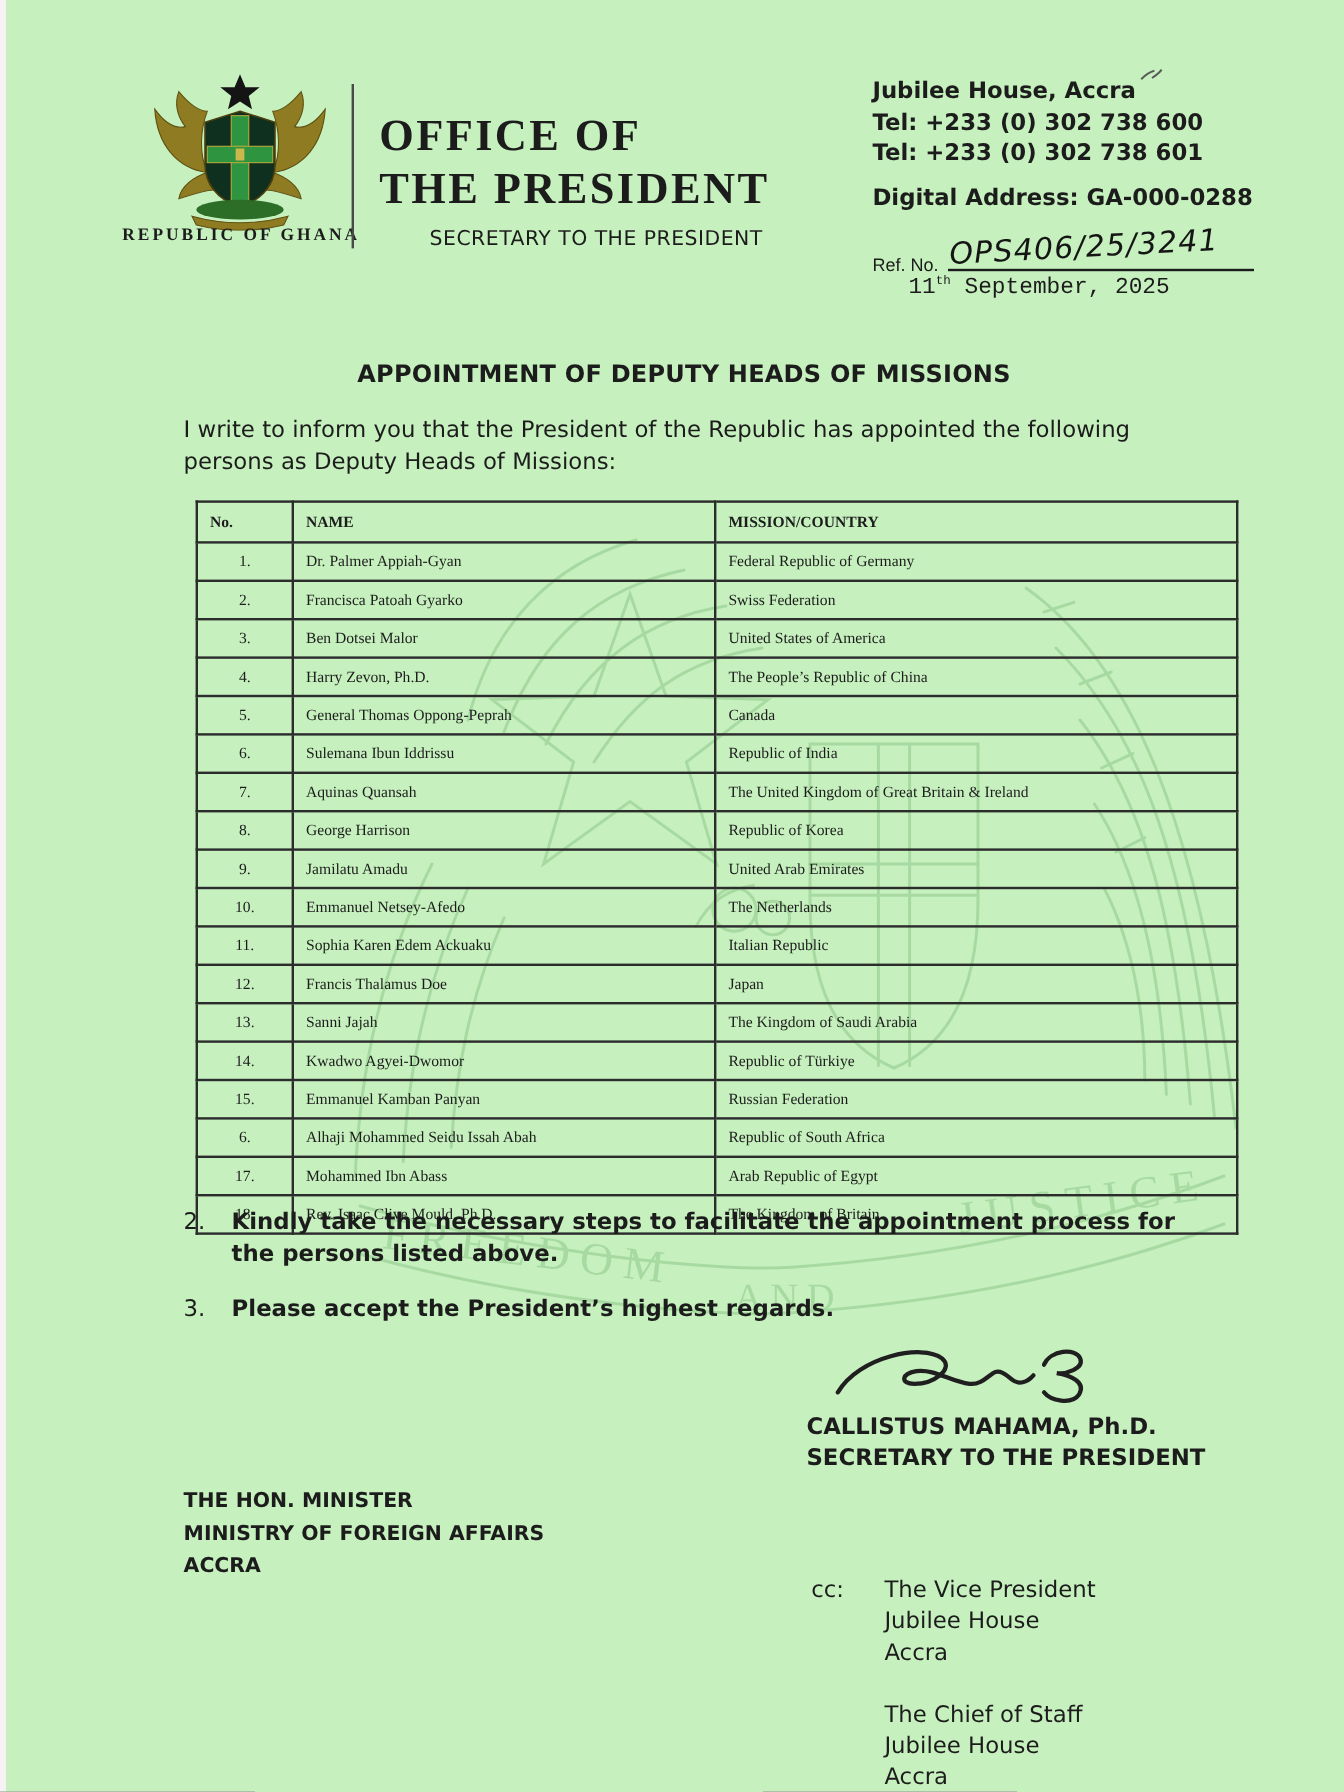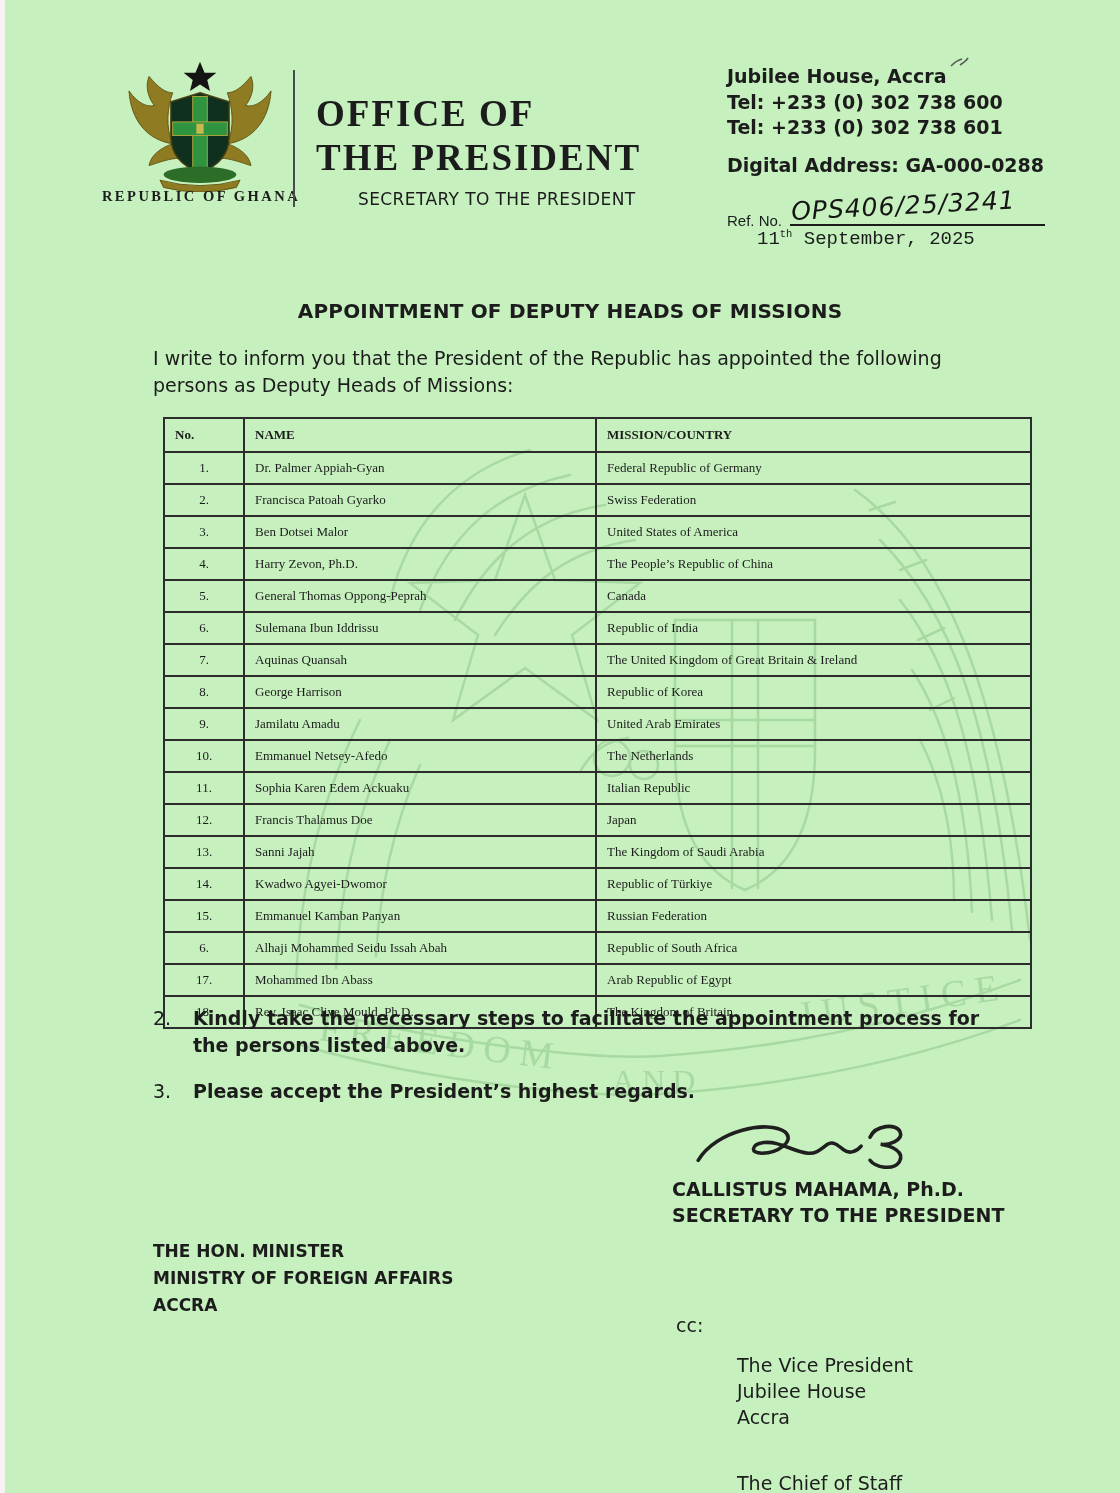--- a/index.html
+++ b/index.html
@@ -61,21 +61,21 @@
   .para-3{top:1078px;}
 
   .signature-svg{left:683px;top:1116px;width:250px;height:62px;}
   .signer{left:672px;top:1176px;font-weight:700;font-size:19px;line-height:26px;font-family:"DejaVu Sans",sans-serif;}
 
   .recipient{left:153px;top:1238px;font-weight:700;font-size:17px;line-height:27px;font-family:"DejaVu Sans",sans-serif;}
 
   .cc-block{left:676px;top:1312px;font-size:19px;line-height:26px;font-family:"DejaVu Sans",sans-serif;}
   .cc-label{position:absolute;left:0;top:0;}
   .cc-entries{margin-left:61px;}
-  .cc-entry{margin-bottom:26px;margin-top:40px;}
+  .cc-entry{margin-bottom:26px;}
 </style>
 </head>
 <body>
 
 <div class="page">
 
   <svg class="watermark" viewBox="0 0 830 690" fill="none" stroke="#3f8f3f" stroke-width="2.5" stroke-linecap="round">
 
     <path d="M150 180 C170 100 220 50 290 30"></path>
     <path d="M180 190 C210 110 260 70 330 55"></path>

